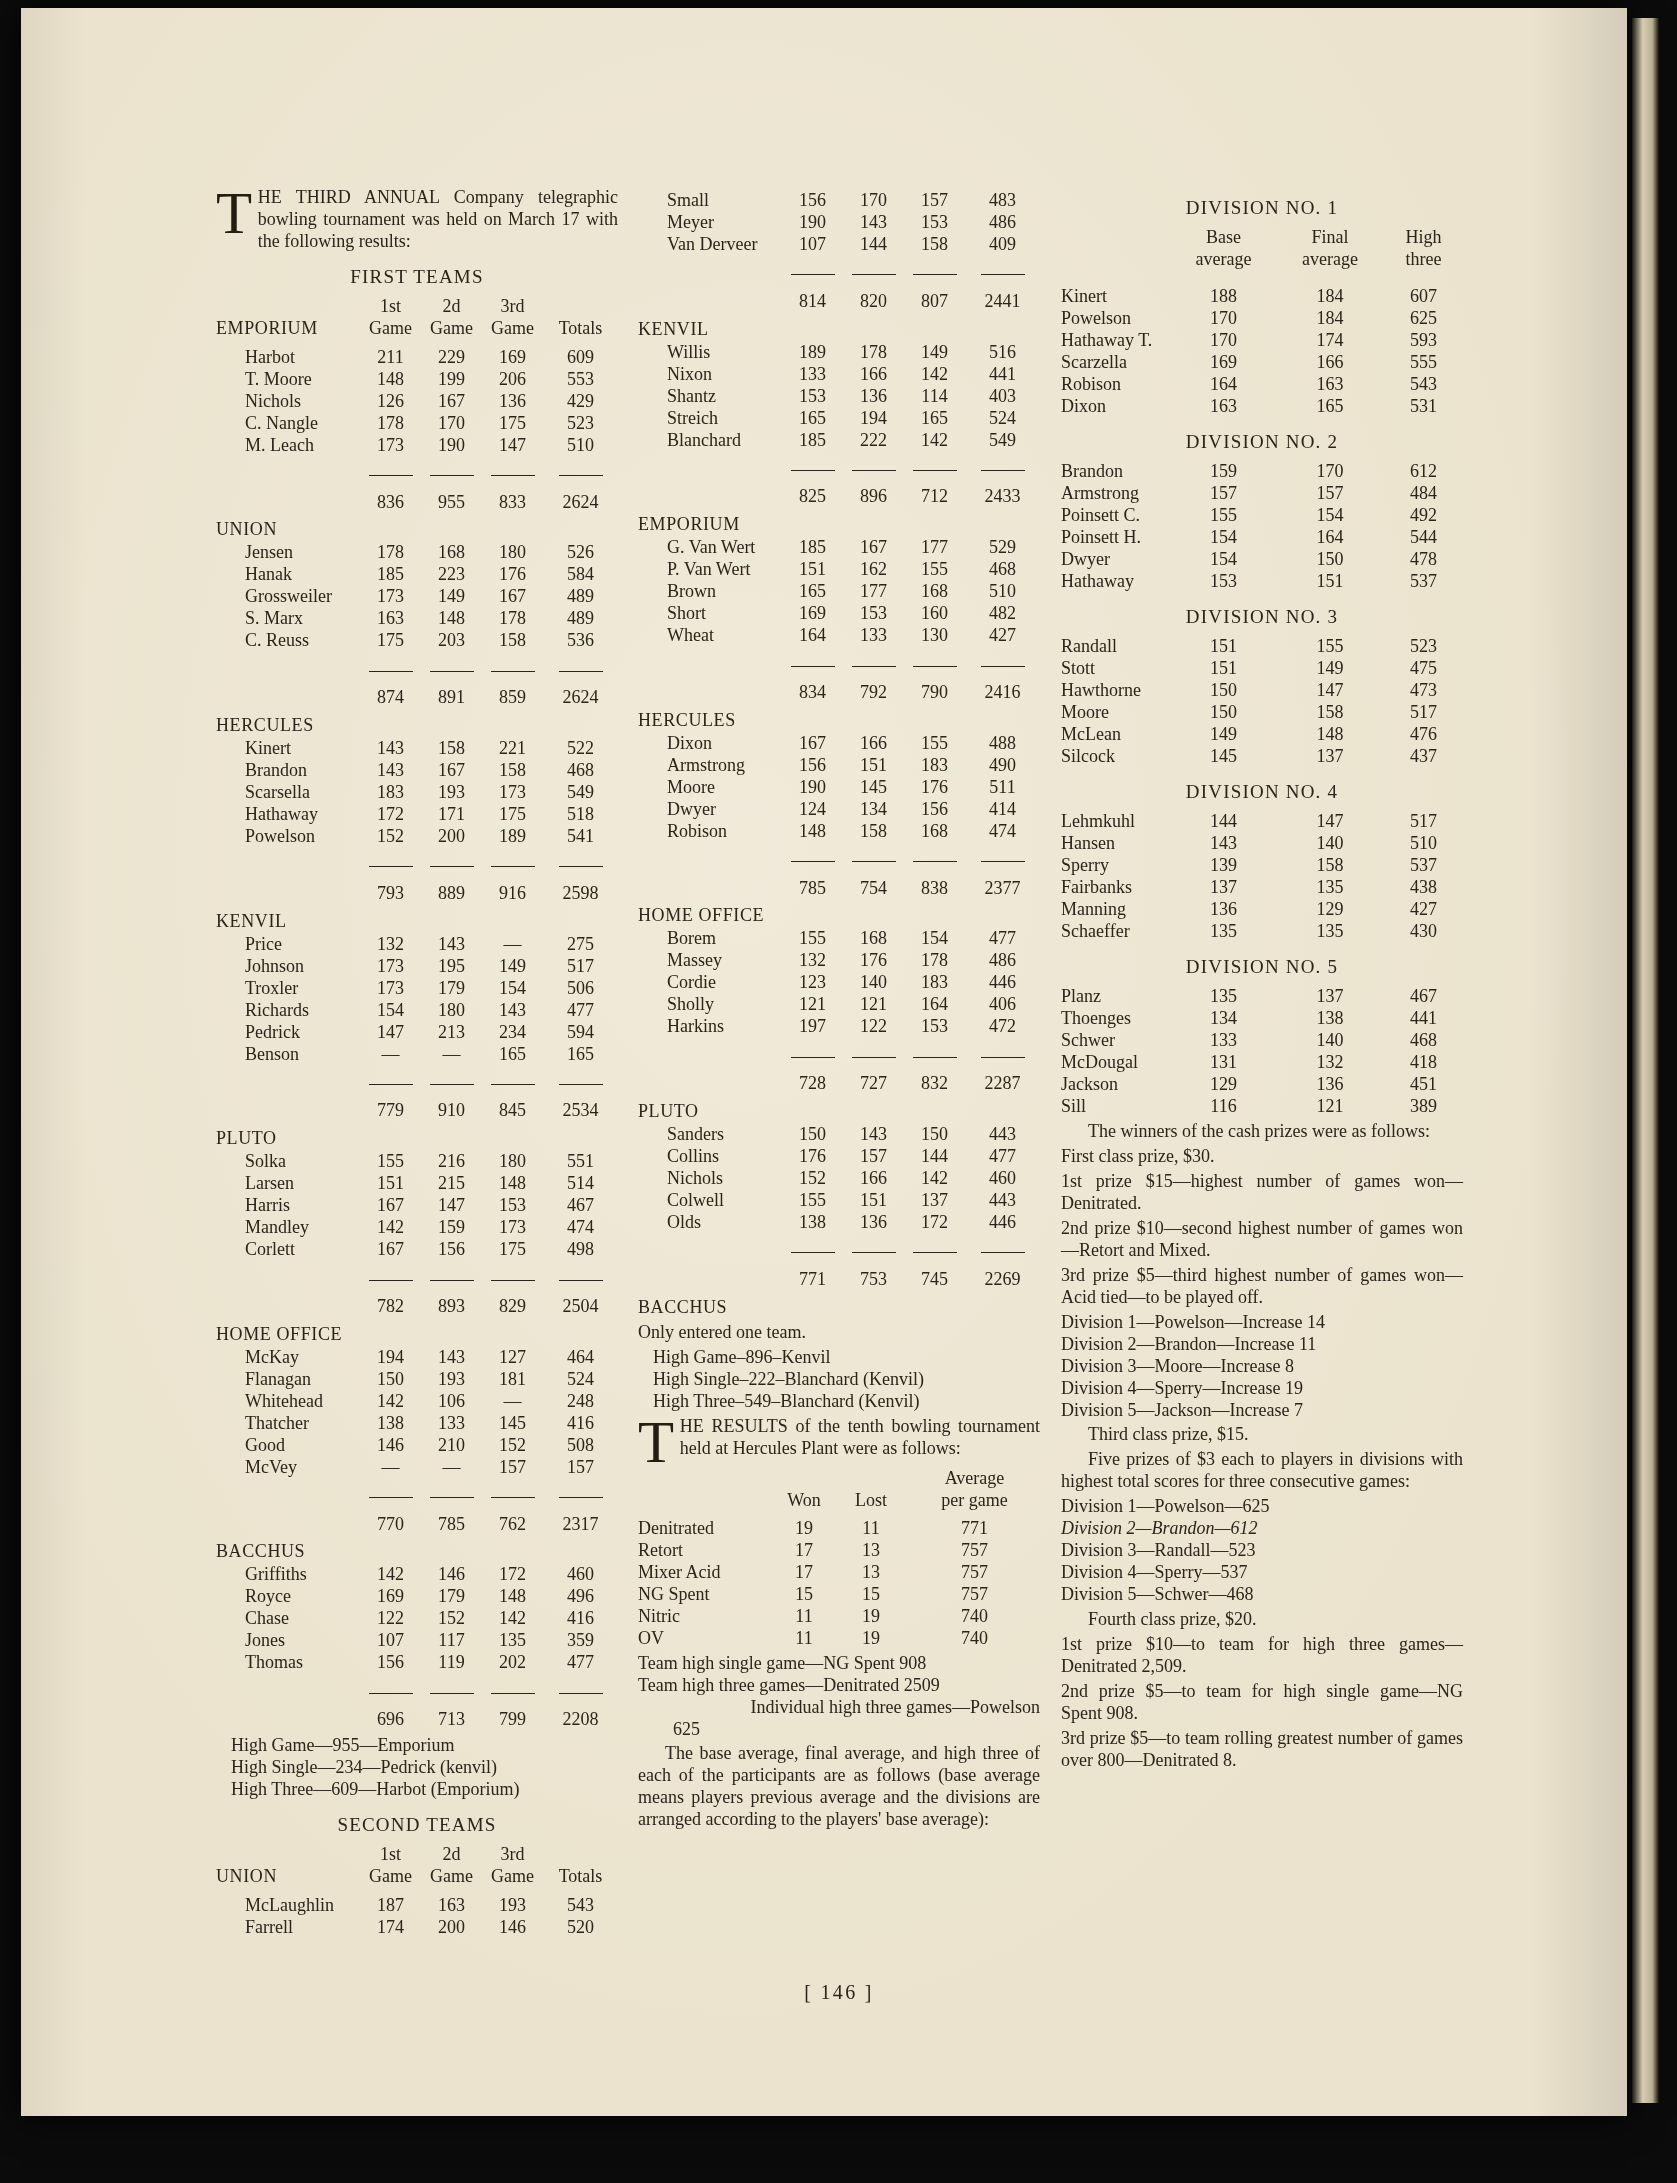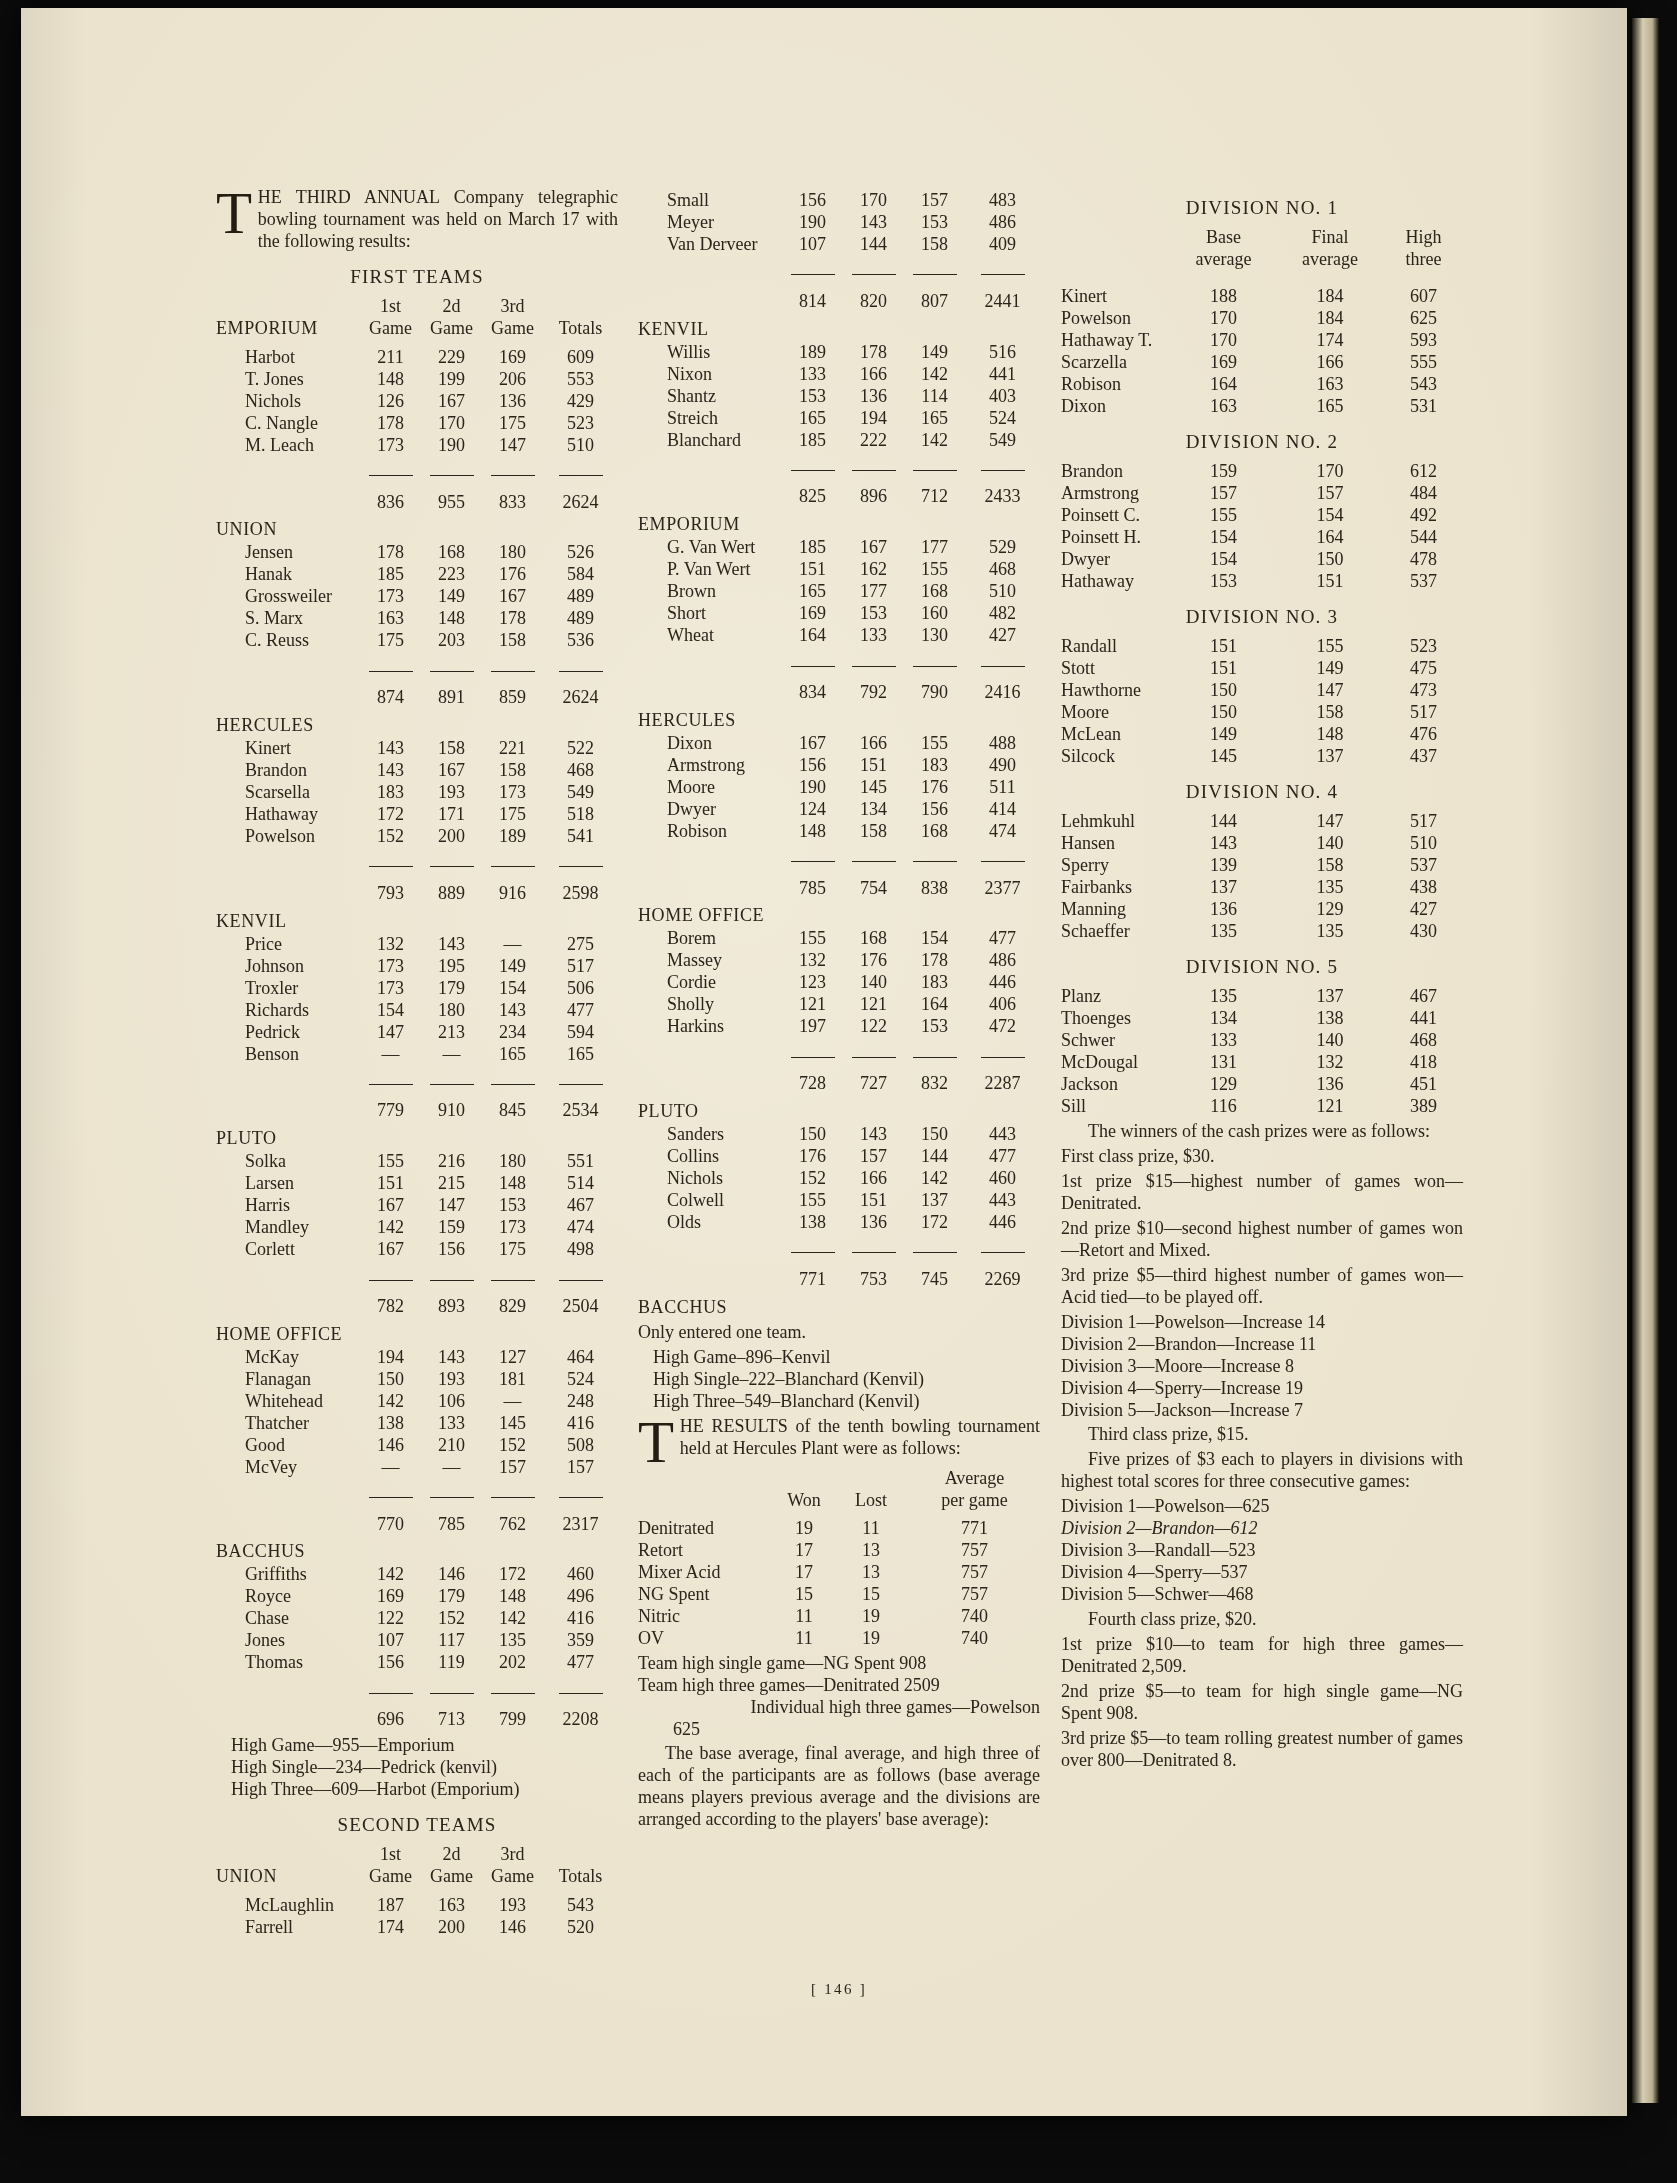--- a/index.html
+++ b/index.html
@@ -47,21 +47,21 @@
   .arow { display:grid; grid-template-columns:1fr 58px 76px 131px; }
   .arow .num { text-align:center; }
   .avghead { margin-top:8.2px; }
   .avgrows { margin:5.8px 0 2.3px; }
 
   .lines { margin:2.3px 0; }
   .line { line-height:22px; }
 
   .footer {
     position:absolute; left:617px; top:1973px; width:402px;
-    text-align:center; font-size:15px; color:#2b241a; letter-spacing:2.3px;
+    text-align:center; font-size:20px; color:#2b241a; letter-spacing:2.3px;
   }
 </style>
 </head>
 <body>
 
 <div class="stage" style="background: rgb(11, 11, 11);">
   <div class="page">
     <div class="col" id="col1" style="color: rgb(43, 36, 26);">
         <div class="para dc"><span class="dropcap">T</span><span>HE THIRD ANNUAL</span><span> Company telegraphic bowling tournament was held on March 17 with the following results:</span></div>
         <div class="heading">FIRST TEAMS</div>
@@ -83,21 +83,21 @@
         </div>
         <div class="team">
           <div class="trow">
             <div class="name player">Harbot</div>
             <div class="num">211</div>
             <div class="num">229</div>
             <div class="num">169</div>
             <div class="num">609</div>
           </div>
           <div class="trow">
-            <div class="name player">T. Jones</div>
+            <div class="name player">T. Moore</div>
             <div class="num">148</div>
             <div class="num">199</div>
             <div class="num">206</div>
             <div class="num">553</div>
           </div>
           <div class="trow">
             <div class="name player">Nichols</div>
             <div class="num">126</div>
             <div class="num">167</div>
             <div class="num">136</div>

